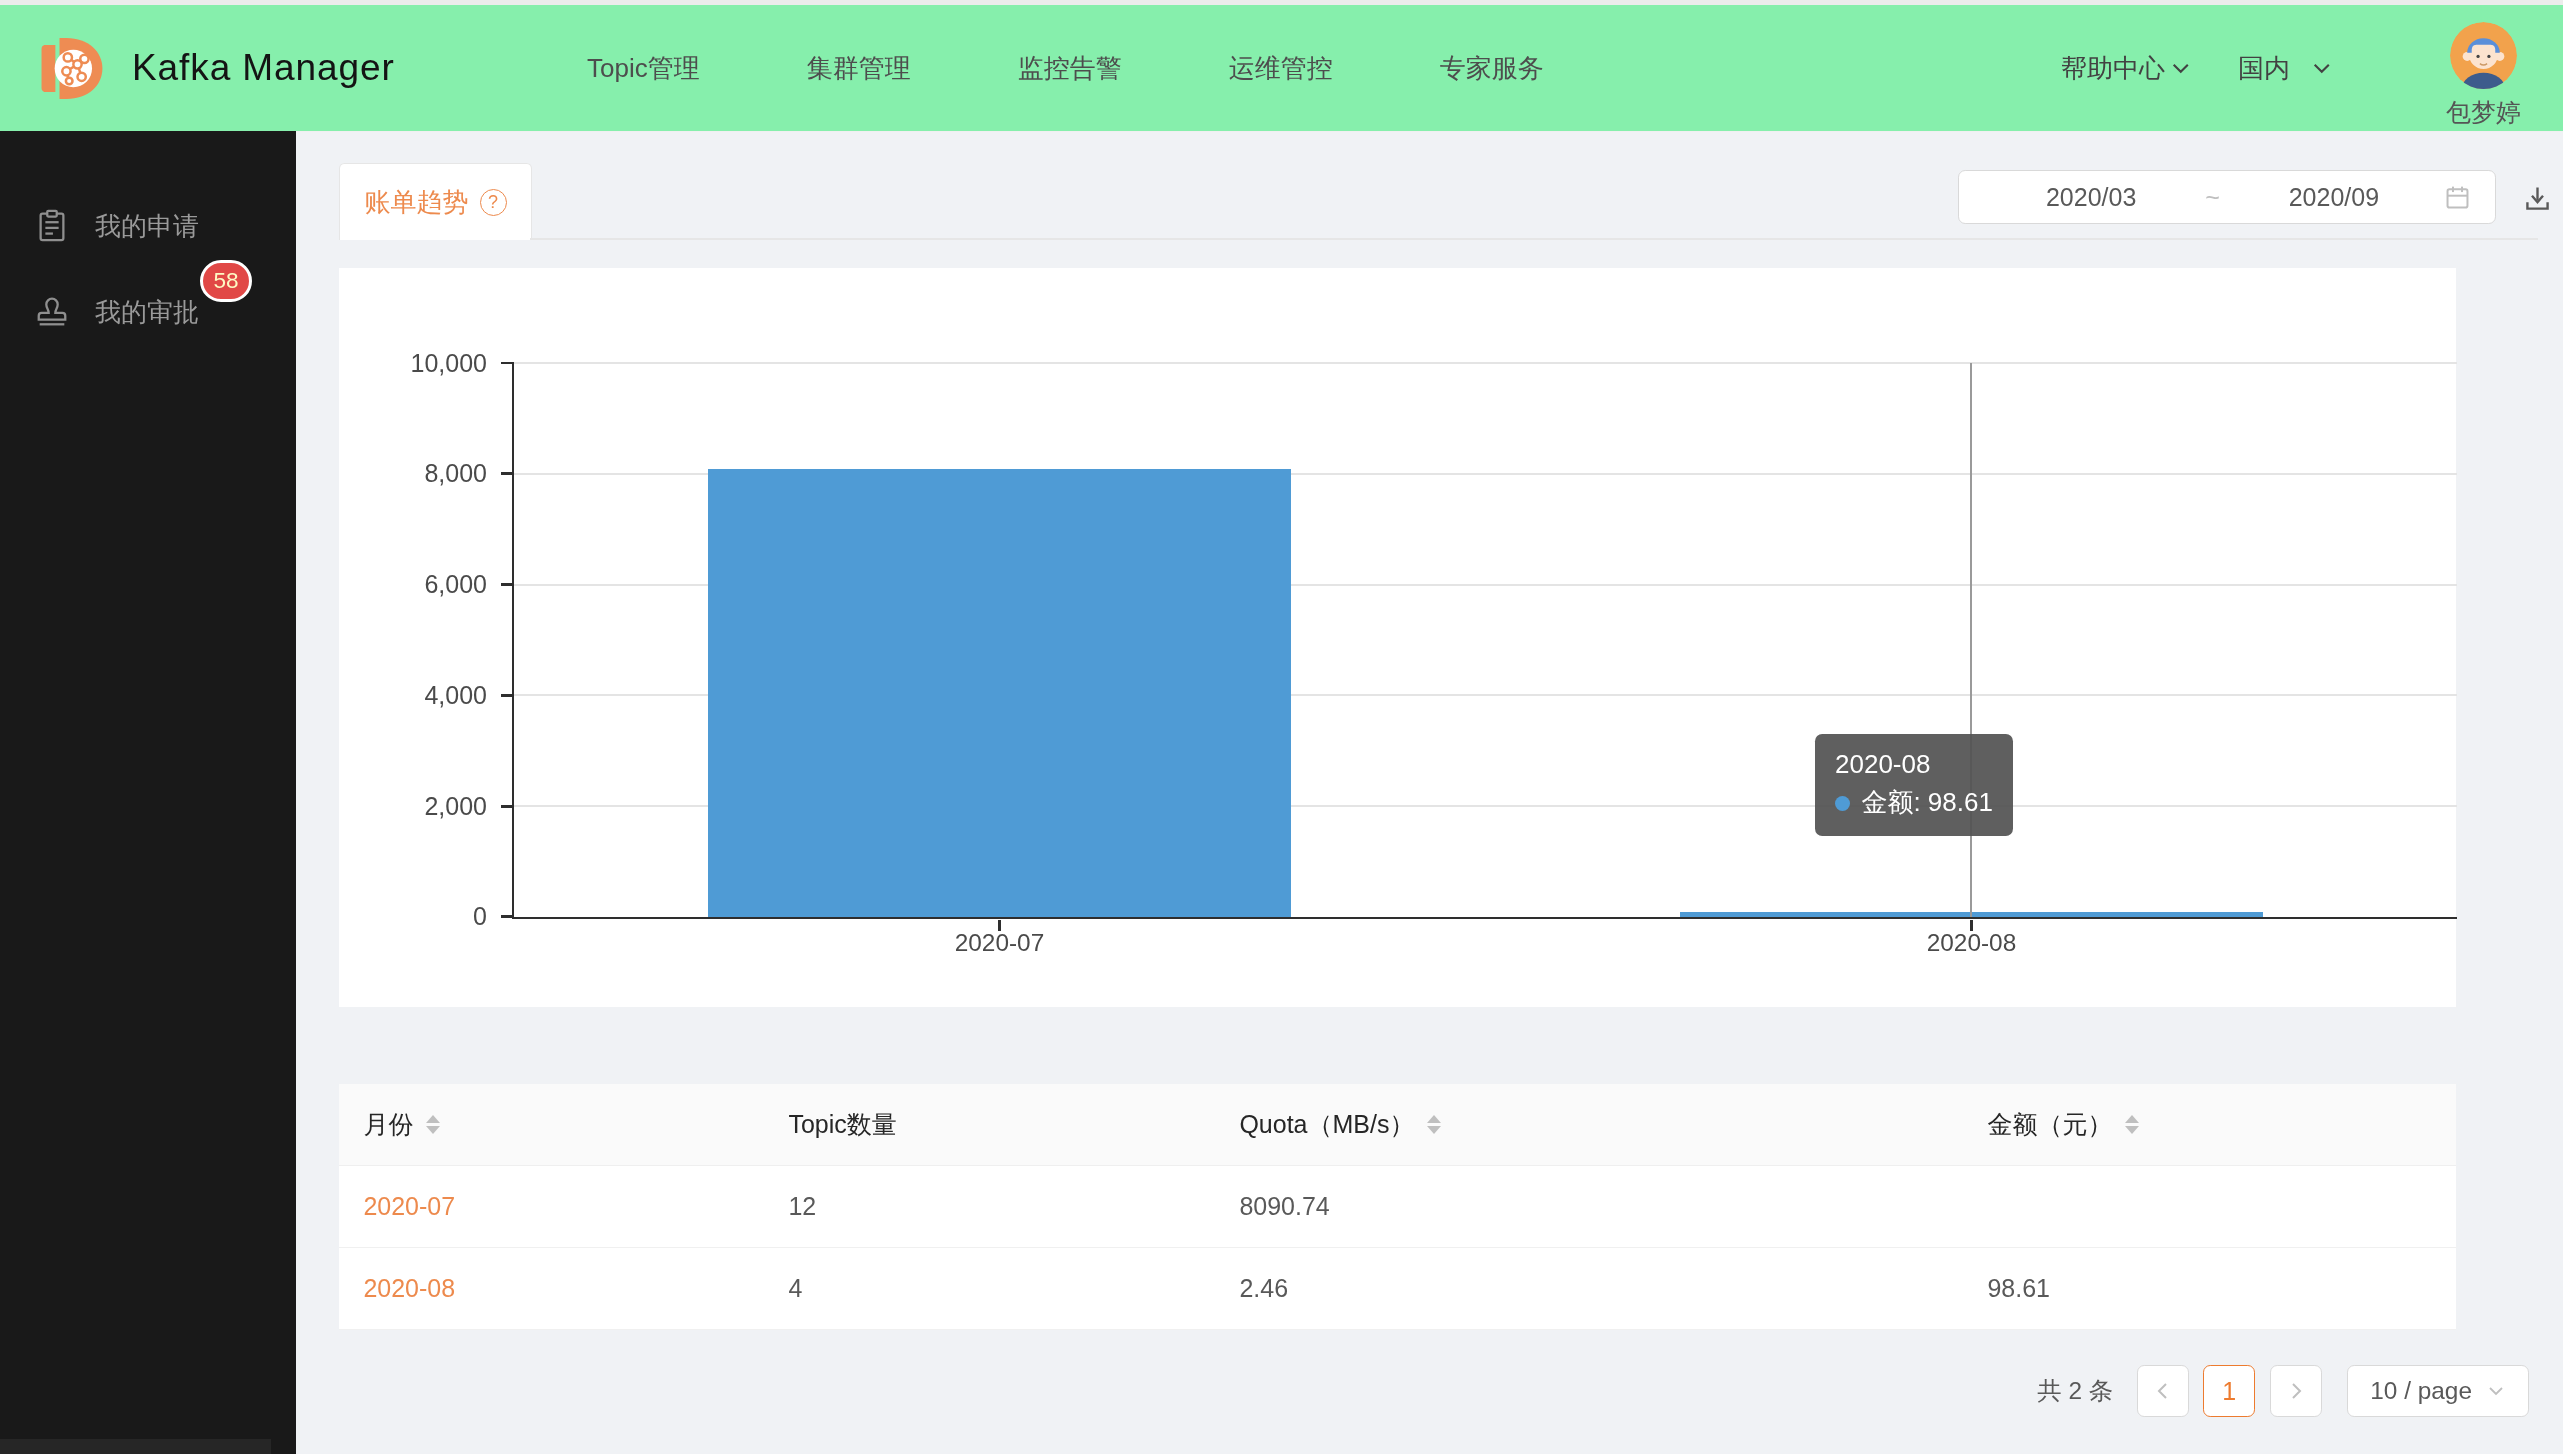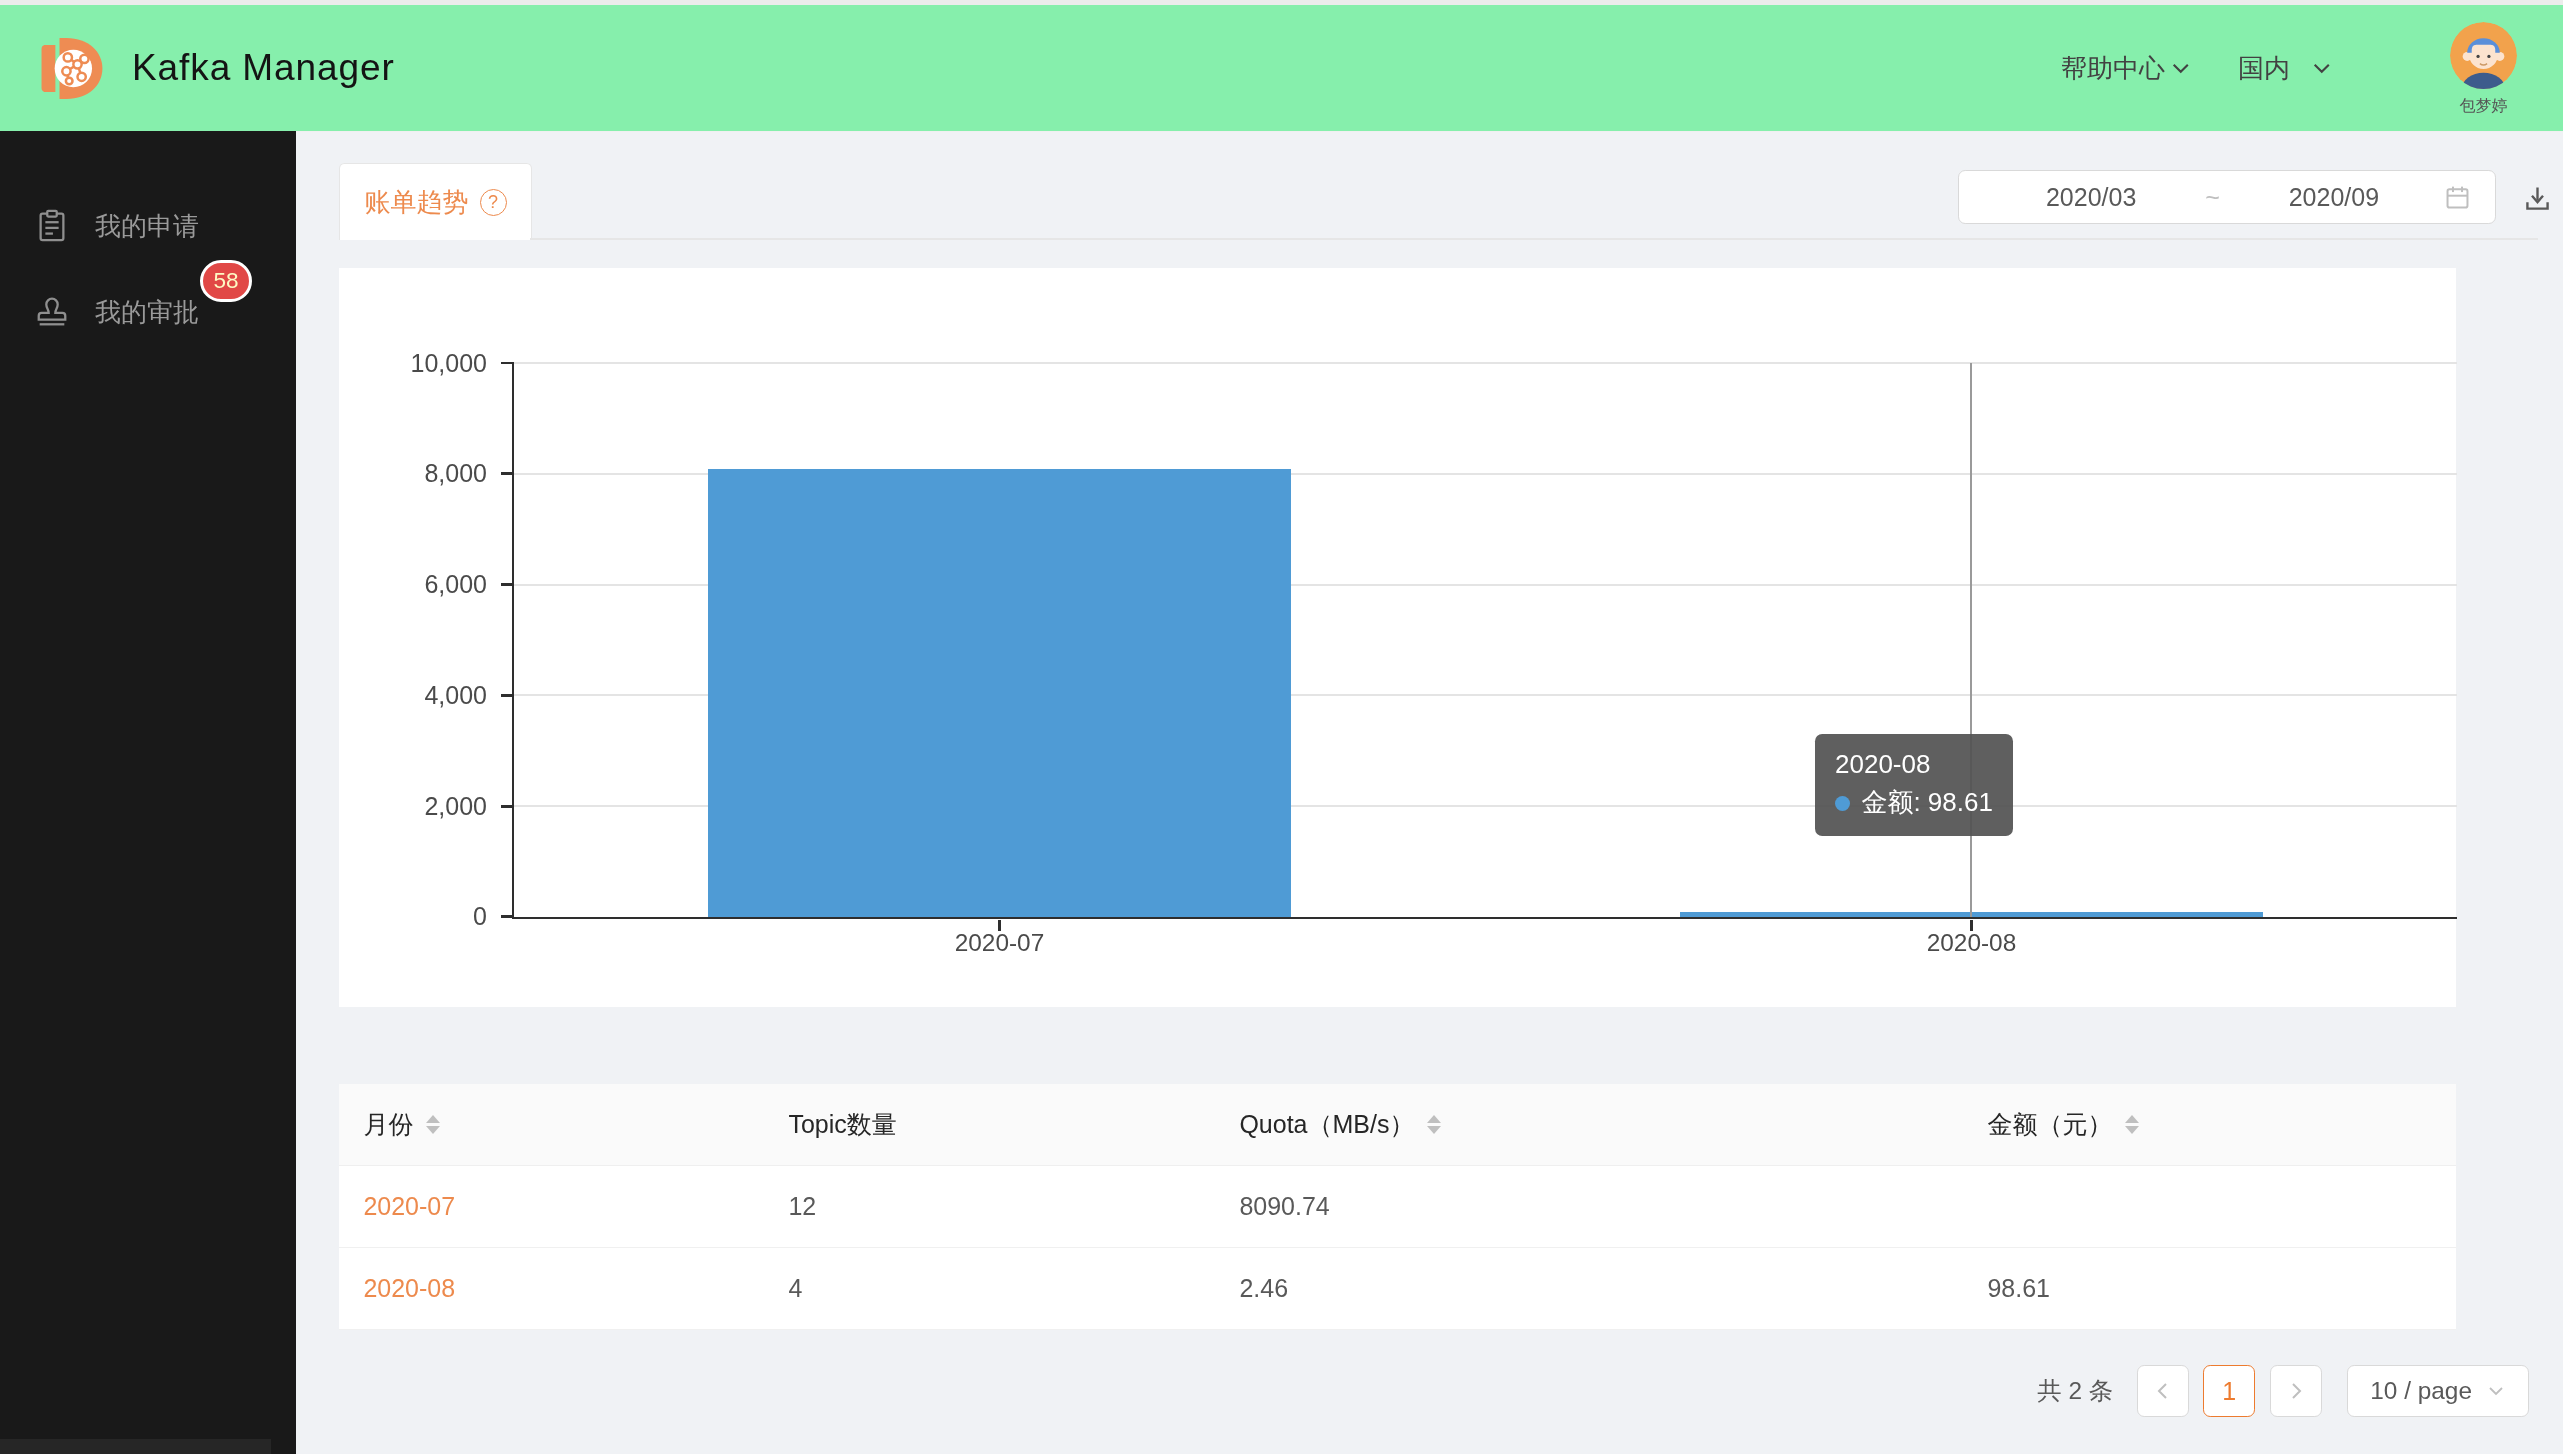--- a/index.html
+++ b/index.html
@@ -12,21 +12,21 @@
   .app-title{position:absolute;left:132px;top:50%;transform:translateY(-50%);font-size:37px;font-weight:500;color:#141414;letter-spacing:0.9px;}
   .nav{position:absolute;left:587px;top:0;height:100%;display:flex;align-items:center;gap:107px;}
   .nav-item{font-size:26px;color:#4d4d4d;cursor:pointer;white-space:nowrap;}
   .nav-right{position:absolute;right:0;top:0;height:100%;}
   .help,.region{position:absolute;top:50%;transform:translateY(-50%);display:flex;align-items:center;font-size:26px;color:#424242;}
   .help{left:-502px;gap:3.6px;}
   .region{left:-325px;gap:20px;}
   .chev{display:inline-block;}
   .user-box{position:absolute;left:-120px;top:16.3px;width:81px;display:flex;flex-direction:column;align-items:center;}
   .avatar{width:67px;height:67px;border-radius:50%;overflow:hidden;}
-  .user-name{margin-top:7.2px;font-size:16px;color:#555;white-space:nowrap;}
+  .user-name{margin-top:7.2px;font-size:25px;color:#555;white-space:nowrap;}
   
   .sidebar{position:absolute;left:0;top:131px;bottom:0;width:296px;background:#191919;}
   .side-list{padding-top:52px;}
   .side-item{height:86px;display:flex;align-items:center;padding-left:34px;gap:25px;font-size:26px;color:#9a9a9a;cursor:pointer;}
   .side-item.active{color:#e8853b;}
   .badge{position:absolute;left:200px;top:129px;min-width:52px;height:42px;box-sizing:border-box;border:3.6px solid #fff;
          border-radius:22px;background:#e14846;color:#fef9c3;font-size:22.6px;display:flex;align-items:center;justify-content:center;padding:0 9px;}
   .collapse-bar{position:absolute;left:0;bottom:0;width:271px;height:15.4px;background:#262626;}
   
   .tab{position:absolute;left:339px;top:163px;width:191px;height:76px;background:#fff;border:0.9px solid #e6e6e6;border-bottom:none;
@@ -95,20 +95,27 @@
         <circle cx="23" cy="22" r="3"></circle>
           <circle cx="35" cy="23" r="3"></circle>
           <circle cx="30" cy="27" r="3"></circle>
         <circle cx="22" cy="32" r="3"></circle>
           <circle cx="33" cy="36" r="3"></circle>
           <circle cx="24" cy="39" r="2.4"></circle>
       </g>
     </svg>
     <div class="app-title">Kafka Manager</div>
 
+    <div class="nav">
+      <div class="nav-item">Topic管理</div>
+      <div class="nav-item">集群管理</div>
+      <div class="nav-item">监控告警</div>
+      <div class="nav-item">运维管控</div>
+      <div class="nav-item">专家服务</div>
+    </div>
 
     <div class="nav-right">
       <div class="help">
         <span>帮助中心</span>
         <svg class="chev" width="23.5" height="23.5" viewBox="0 0 20 20">
             <polyline points="4,7 10,13 16,7" fill="none" stroke="#424242" stroke-width="1.8"></polyline>
           </svg>
       </div>
       <div class="region">
         <span>国内</span>

